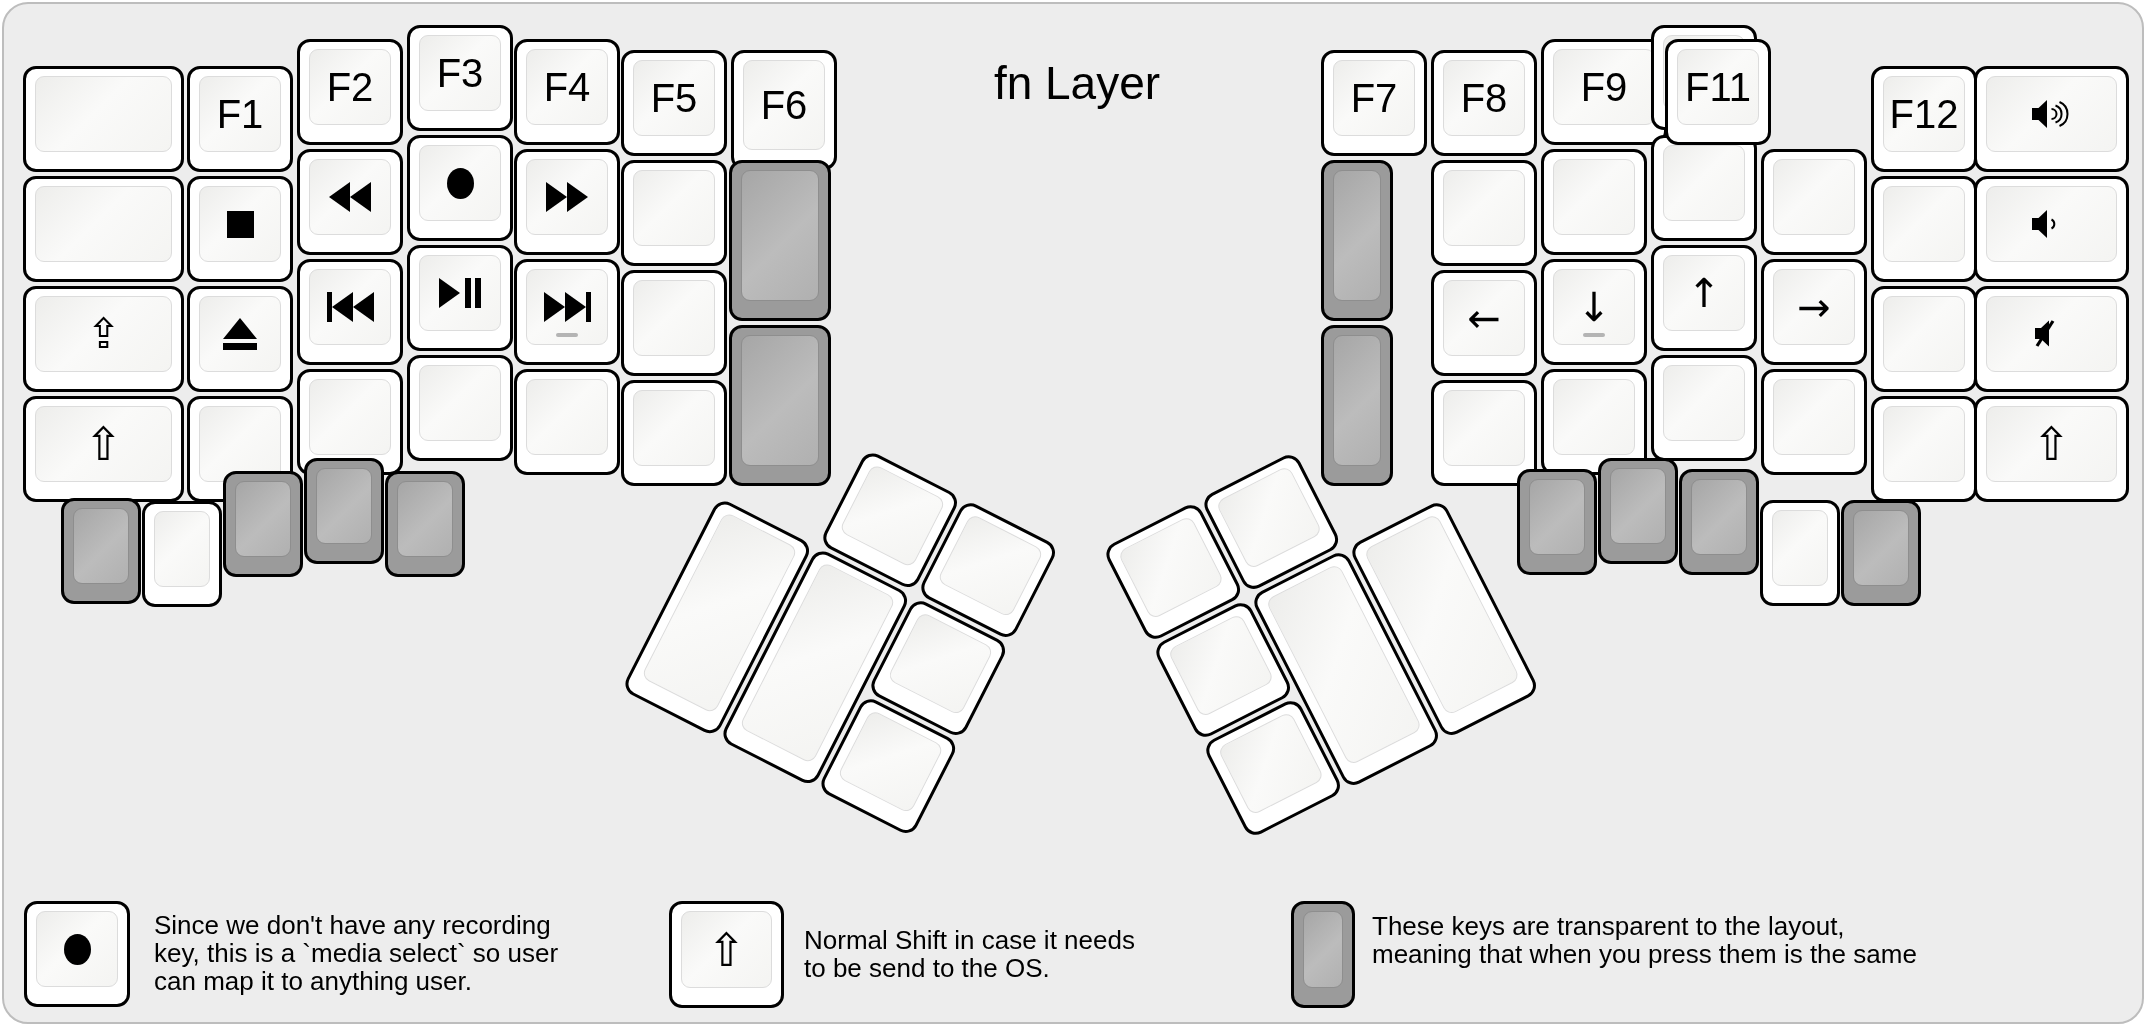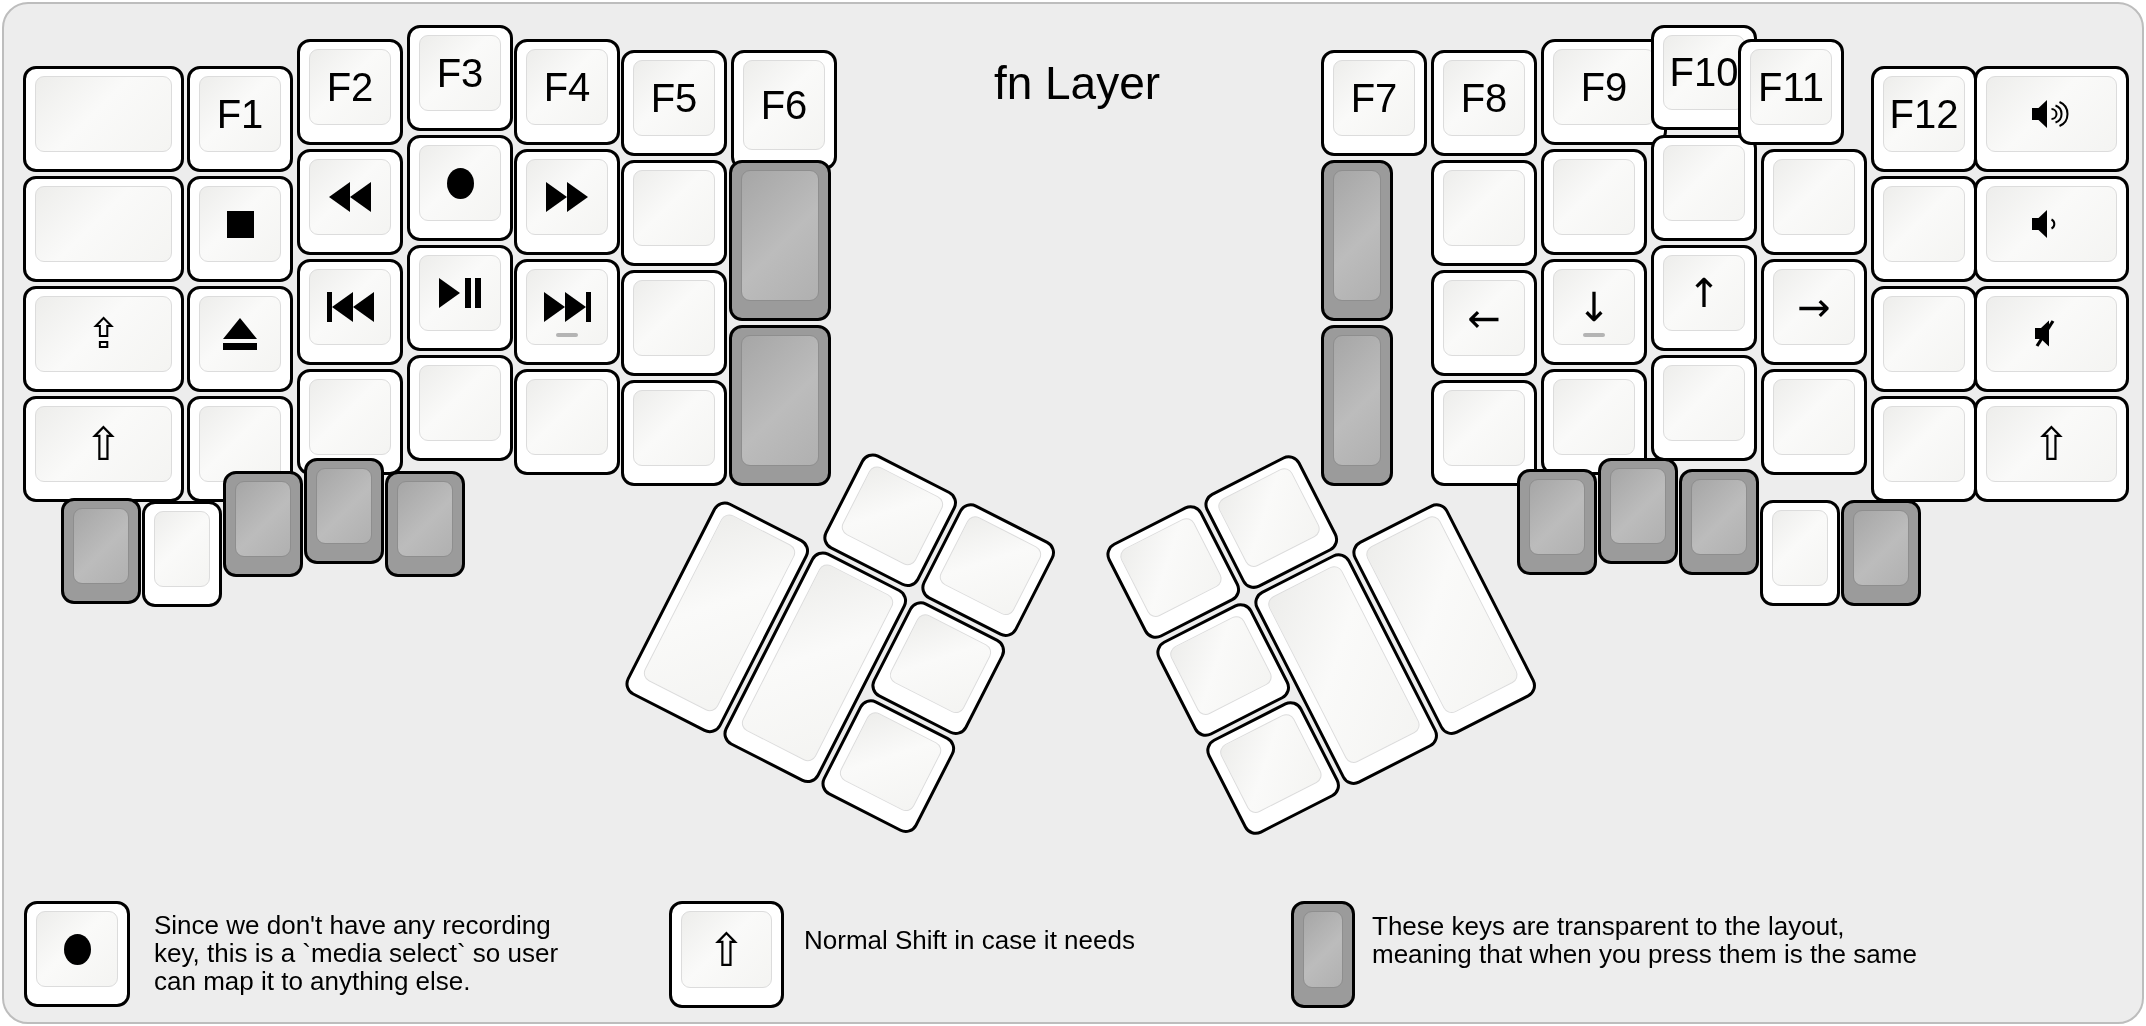--- a/index.html
+++ b/index.html
@@ -256,21 +256,21 @@
           <div class="top"></div>
         </div>
         <div class="key" style="left: 1647px; top: 241px; width: 106px; height: 106px;">
           <div class="top">
             <span class="sym arrow">↑</span>
           </div>
         </div>
         <div class="key" style="left: 1647px; top: 351px; width: 106px; height: 106px;">
           <div class="top"></div>
         </div>
-        <div class="key" style="left: 1734px; top: 35px; width: 106px; height: 106px; padding-left: 44px;">
+        <div class="key" style="left: 1661px; top: 35px; width: 106px; height: 106px; padding-left: 44px;">
           <div class="top">
             <span class="klabel">F11</span>
           </div>
         </div>
         <div class="key" style="left: 1757px; top: 145px; width: 106px; height: 106px;">
           <div class="top"></div>
         </div>
         <div class="key" style="left: 1757px; top: 255px; width: 106px; height: 106px;">
           <div class="top">
             <span class="sym arrow">→</span>
@@ -391,31 +391,32 @@
           <div class="key" style="left: 20px; top: 897px; width: 106px; height: 106px;">
             <div class="top">
               <div class="ic">
                 <div class="dot"></div>
               </div>
             </div>
           </div>
           <div class="legend-text" style="left: 150px; top: 907px;">
             <div>Since we don't have any recording</div>
             <div>key, this is a `media select` so user</div>
-            <div>can map it to anything else.</div>
+            <div>can map it to anything user.</div>
           </div>
         </div>
         <div class="legend-item" style="left: 0px; top: 0px;">
           <div class="key" style="left: 665px; top: 897px; width: 115px; height: 107px;">
             <div class="top">
               <span class="sym shift">⇧</span>
             </div>
           </div>
           <div class="legend-text" style="left: 800px; top: 921.5px;">
             <div>Normal Shift in case it needs</div>
+            <div>to be send to the OS.</div>
           </div>
         </div>
         <div class="legend-item" style="left: 0px; top: 0px;">
           <div class="key gray" style="left: 1287px; top: 897px; width: 64px; height: 107px;">
             <div class="top"></div>
           </div>
           <div class="legend-text" style="left: 1368px; top: 907.5px;">
             <div>These keys are transparent to the layout,</div>
             <div>meaning that when you press them is the same</div>
           </div>

